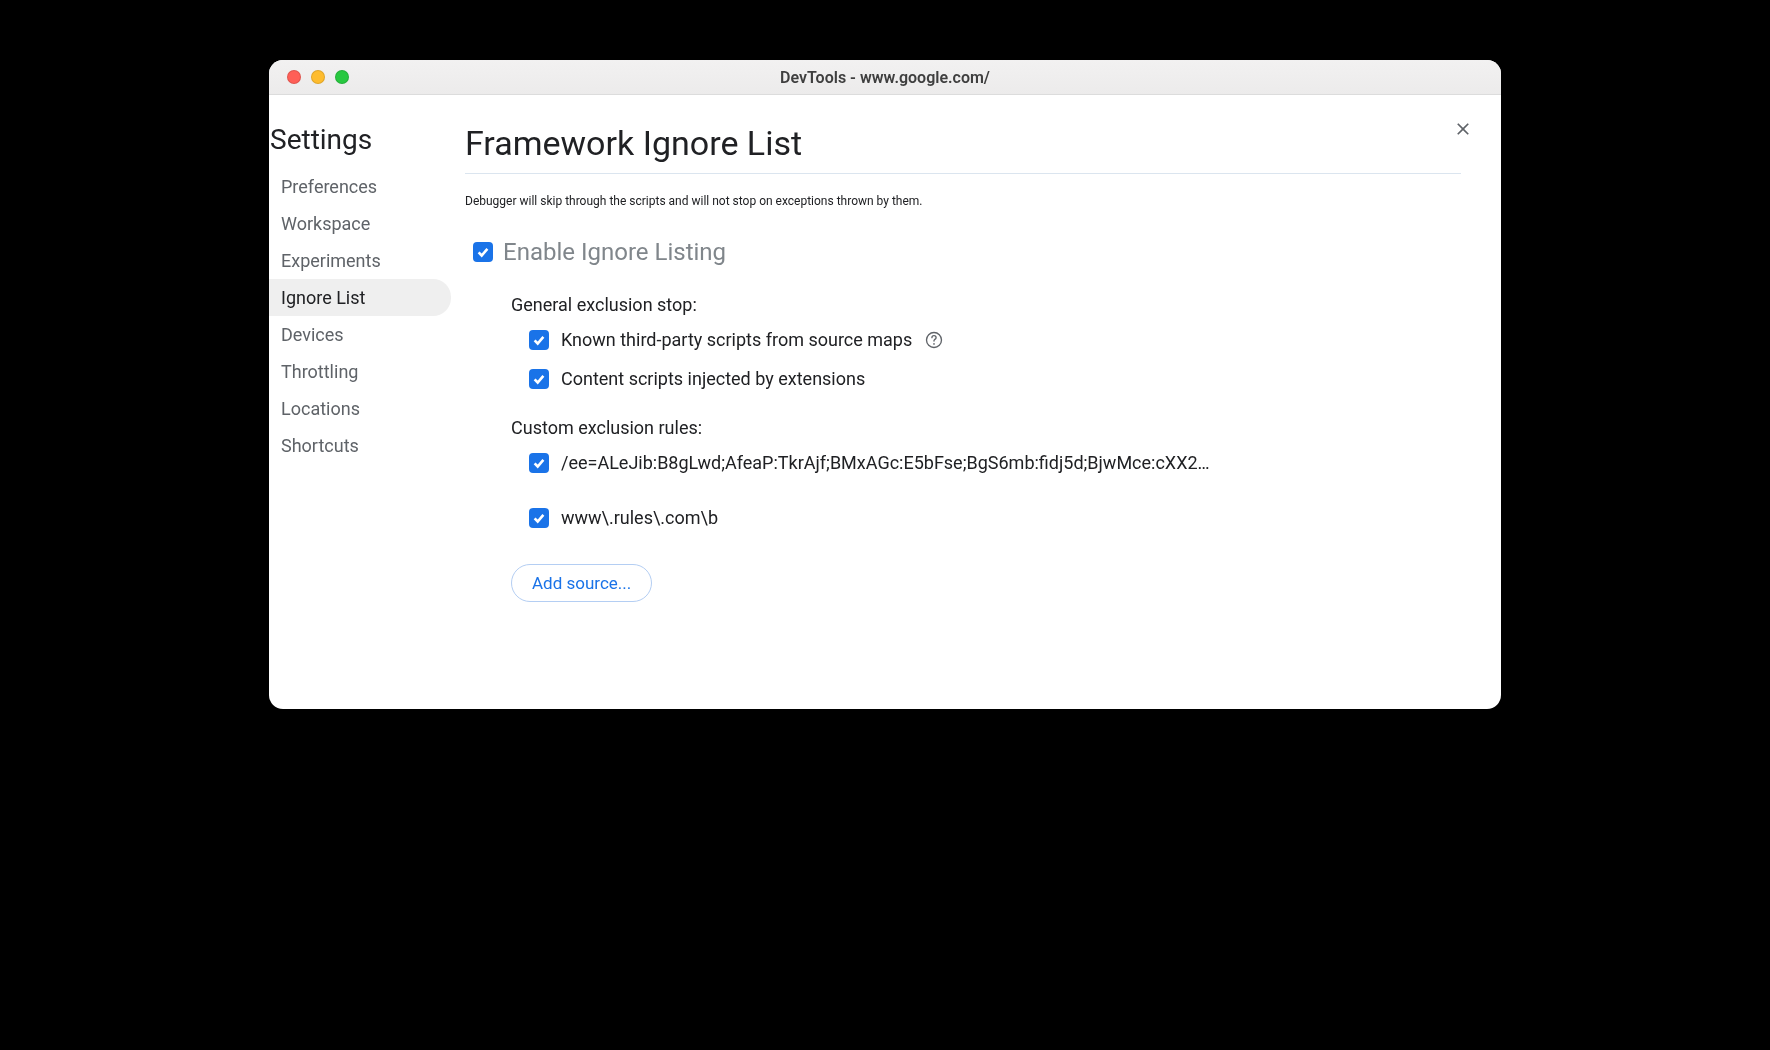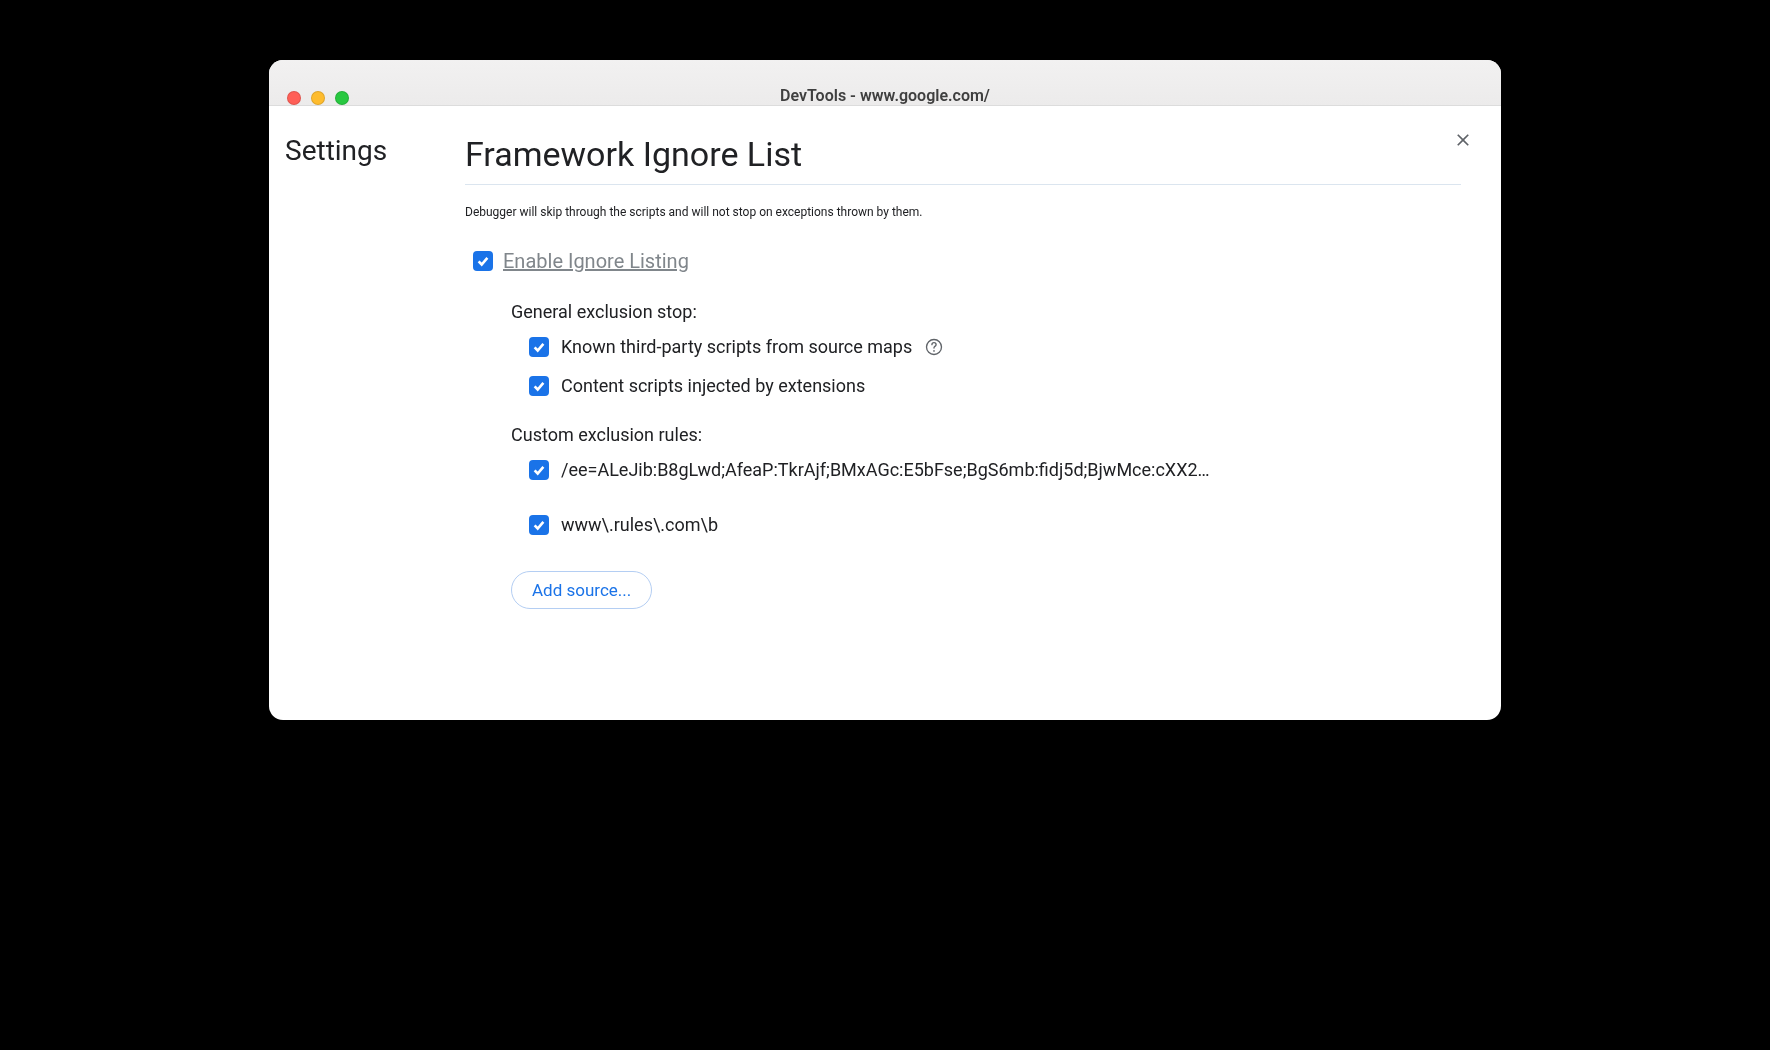--- a/index.html
+++ b/index.html
@@ -18,25 +18,25 @@
       padding-top: 60px;
     }
     .window {
       width: 1232px;
       background: #fff;
       border-radius: 14px;
       overflow: hidden;
       box-shadow: 0 10px 40px rgba(0,0,0,0.5);
     }
     .titlebar {
-      height: 46px;
+      height: 35px;
       background: linear-gradient(#f2f1f1, #ecebeb);
       border-bottom: 1px solid #dcdcdc;
       display: flex;
-      align-items: flex-end;
+      align-items: center;
       position: relative;
     }
     .traffic-lights {
       display: flex;
       gap: 10px;
       margin-left: 18px;
     }
     .traffic-light {
       width: 14px;
       height: 14px;
@@ -79,21 +79,21 @@
     }
     .sidebar {
       width: 188px;
       padding: 28px 0 20px 0;
       flex-shrink: 0;
     }
     .sidebar-title {
       font-size: 28px;
       font-weight: 400;
       color: #202124;
-      padding: 0 8px 12px 16px;
+      padding: 0 8px 12px 1px;
     }
     .sidebar-item {
       padding: 8px 8px 8px 12px;
       font-size: 18px;
       color: #5f6368;
       cursor: pointer;
       border-radius: 0 18px 18px 0;
       margin-right: 6px;
     }
     .sidebar-item.active {
@@ -135,23 +135,22 @@
       cursor: pointer;
     }
     .checkbox svg {
       width: 14px;
       height: 14px;
       stroke: #fff;
       stroke-width: 3;
       fill: none;
     }
     .enable-label {
-      font-size: 20px;
+      font-size: 24px;
       color: #80868b;
-      text-decoration: underline;
     }
     .section {
       margin-left: 46px;
       margin-top: 28px;
     }
     .section-title {
       font-size: 18px;
       color: #202124;
       margin-bottom: 14px;
     }
@@ -204,20 +203,30 @@
 
   <div class="content">
     <div class="close-button">
       <svg viewBox="0 0 24 24">
         <path d="M19 6.41L17.59 5 12 10.59 6.41 5 5 6.41 10.59 12 5 17.59 6.41 19 12 13.41 17.59 19 19 17.59 13.41 12z" fill="currentColor"></path>
       </svg>
     </div>
 
     <div class="sidebar">
       <div class="sidebar-title">Settings</div>
+      <div id="sidebar-items">
+          <div class="sidebar-item">Preferences</div>
+          <div class="sidebar-item">Workspace</div>
+          <div class="sidebar-item">Experiments</div>
+          <div class="sidebar-item active">Ignore List</div>
+          <div class="sidebar-item">Devices</div>
+          <div class="sidebar-item">Throttling</div>
+          <div class="sidebar-item">Locations</div>
+          <div class="sidebar-item">Shortcuts</div>
+        </div>
     </div>
 
     <div class="main">
       <div class="main-title">Framework Ignore List</div>
       <div class="description">Debugger will skip through the scripts and will not stop on exceptions thrown by them.</div>
 
       <div class="checkbox-row" style="margin-left:8px;">
         <div class="checkbox">
           <svg viewBox="0 0 16 16">
               <polyline points="3,8.5 6.5,12 13,4.5"></polyline>

